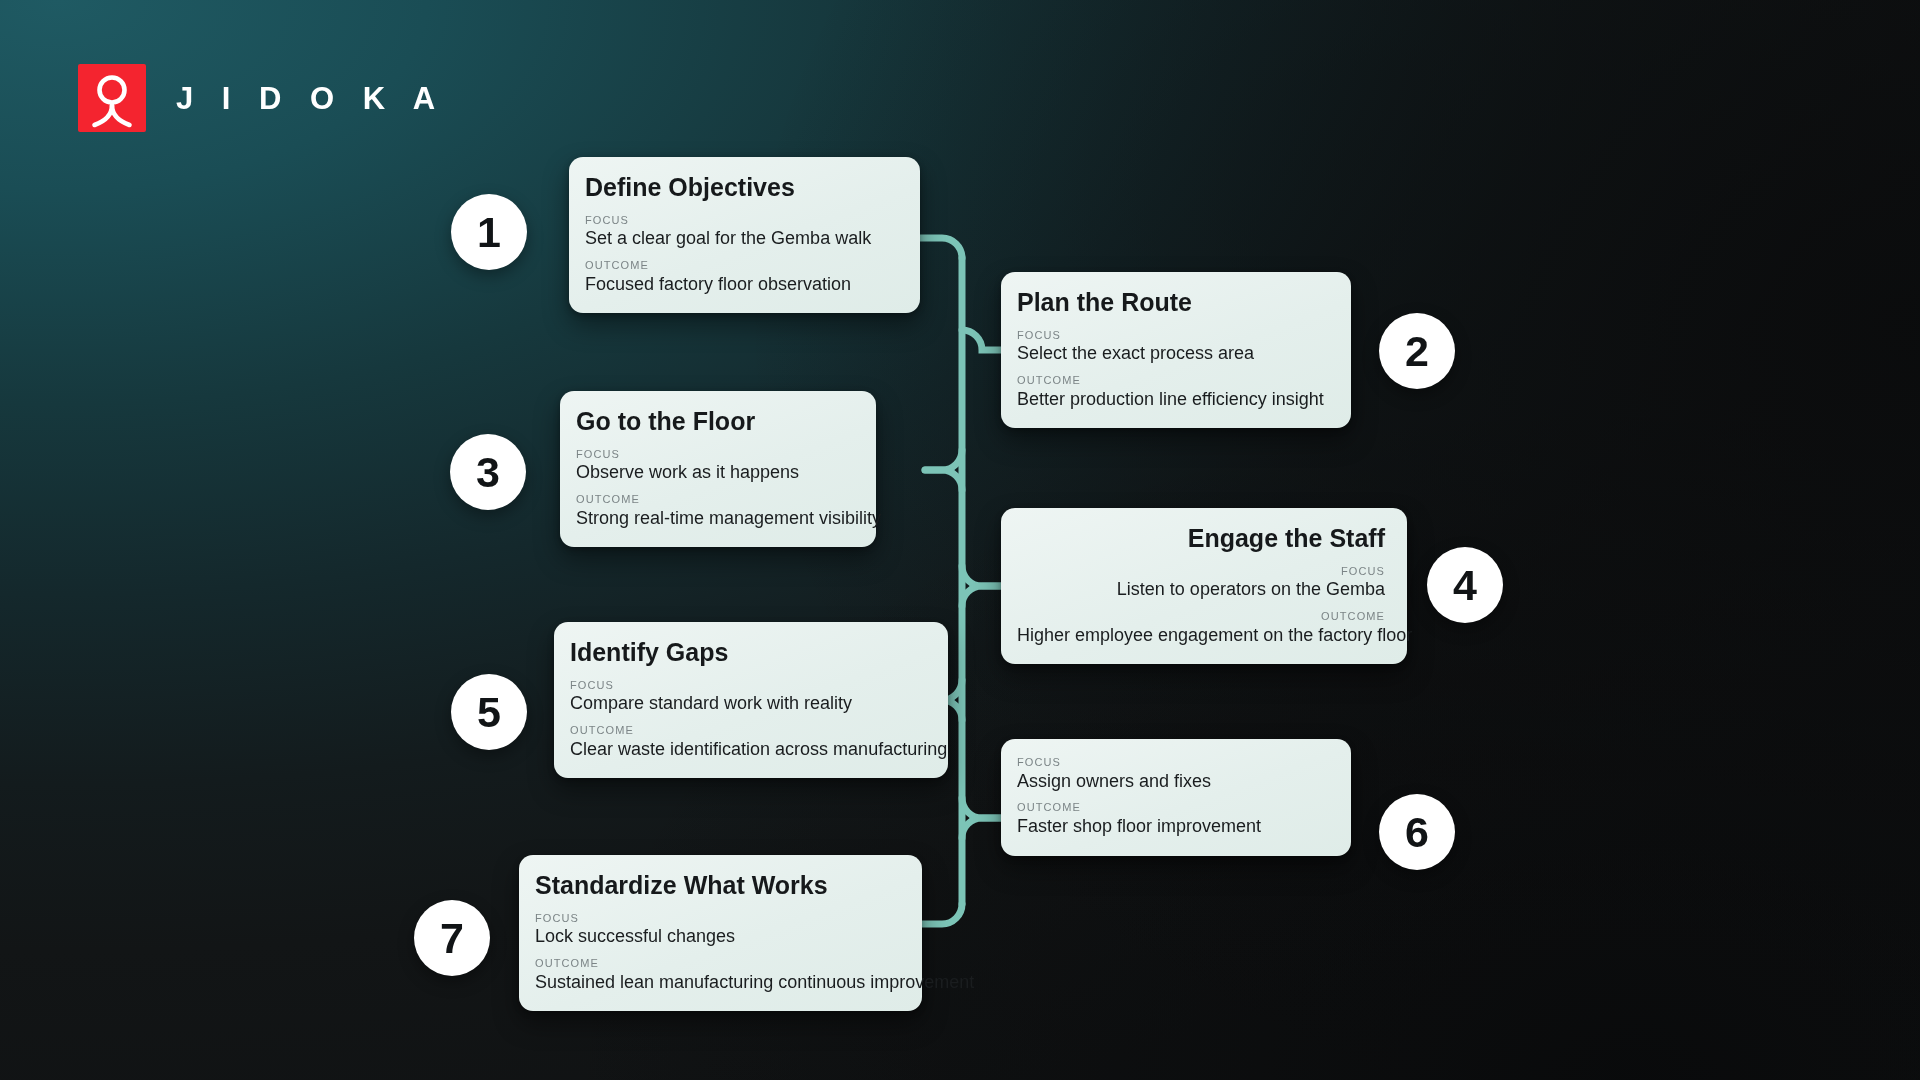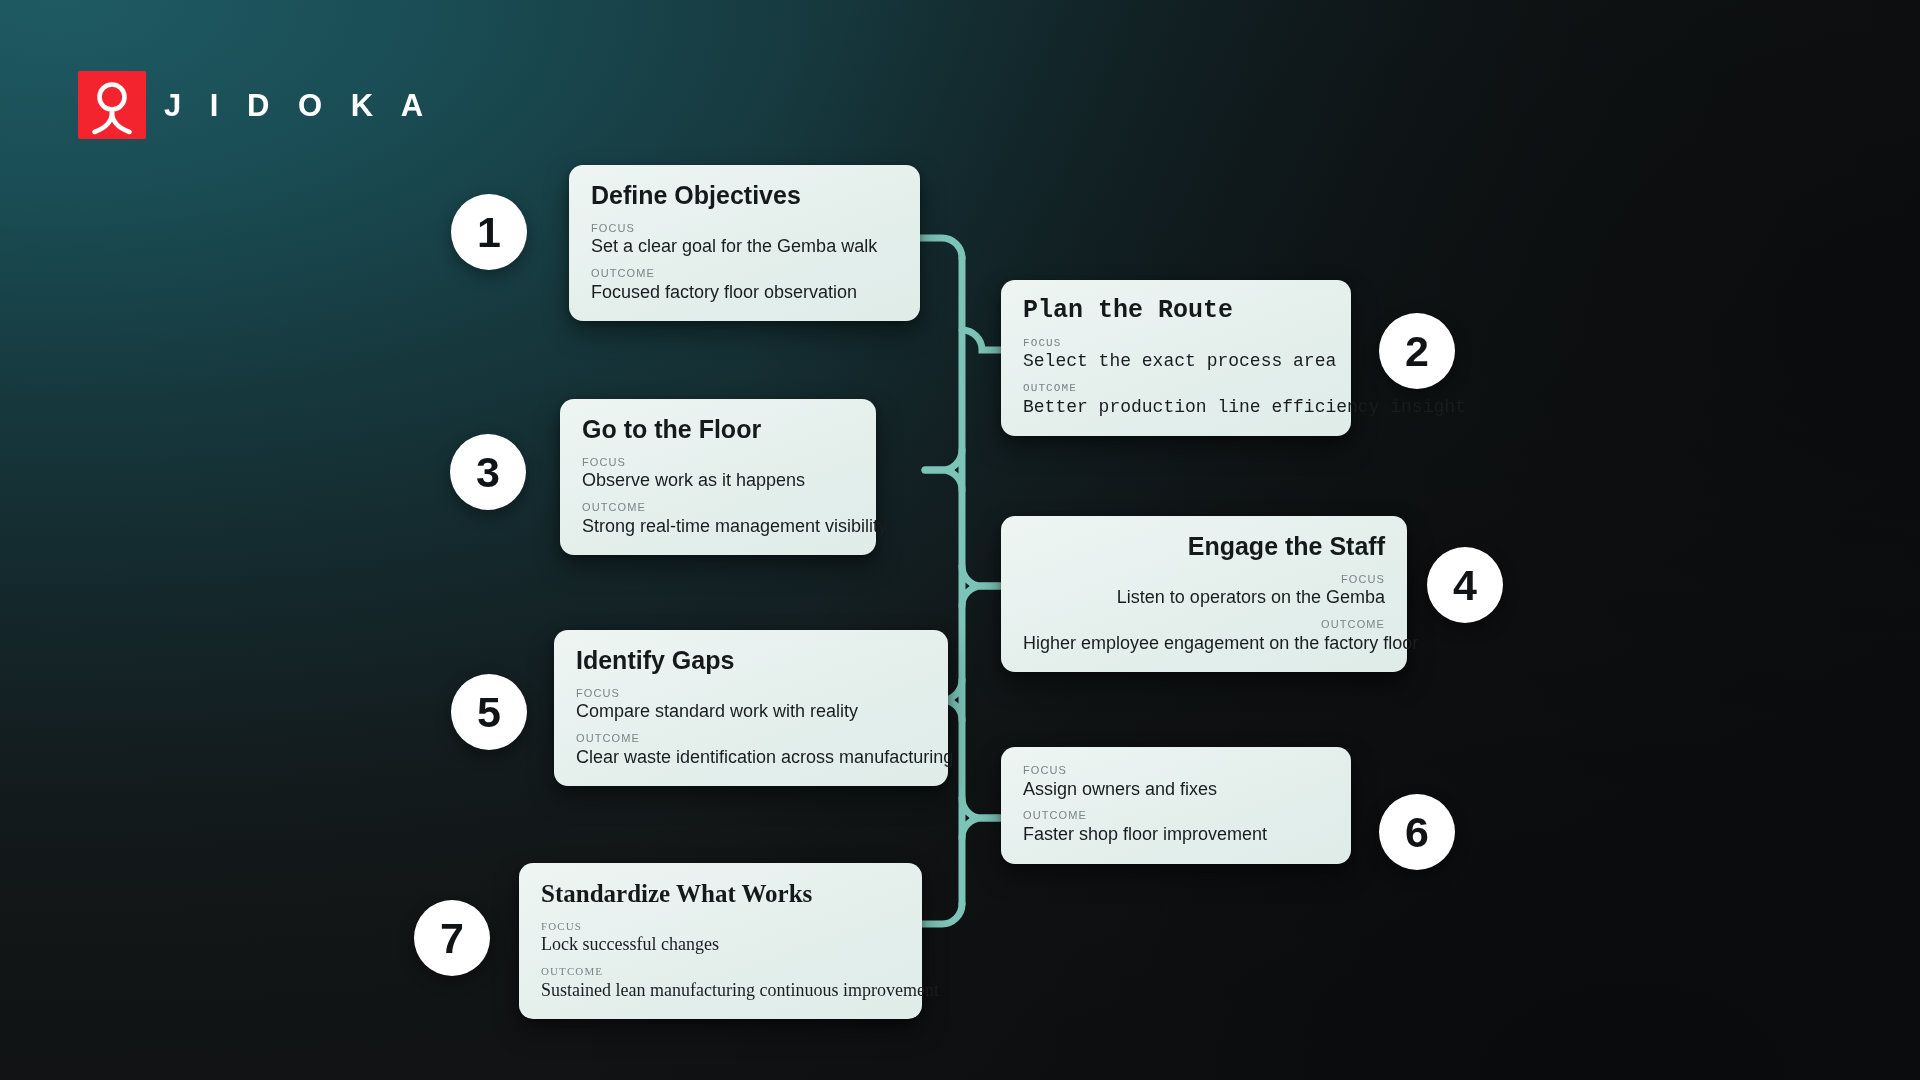--- a/index.html
+++ b/index.html
@@ -20,44 +20,43 @@
   #vignette {
     position:absolute; inset:0;
     background:
       radial-gradient(90% 120% at 100% 30%, rgba(10,11,12,.92) 0%, rgba(10,11,12,.55) 35%, rgba(10,11,12,0) 68%),
       radial-gradient(80% 90% at 85% 100%, rgba(8,9,10,.85) 0%, rgba(8,9,10,0) 70%);
     pointer-events:none;
   }
 
   
   #brand {
-    position:absolute; left:78px; top:71px;
-    display:flex; align-items:center; gap:18px;
+    position:absolute; left:78px; top:64px;
+    display:flex; align-items:center; gap:30px;
   }
   #logo-mark {
     width:68px; height:68px; background:#f4242f; border-radius:2px;
     position:relative; flex:0 0 auto;
   }
   #logo-mark svg { position:absolute; left:0; top:0; }
   #brand-name {
     color:#ffffff; font-size:31px; font-weight:700;
     letter-spacing:10px; line-height:1;
   }
 
   
   #connector { position:absolute; left:0; top:0; width:1920px; height:1080px; pointer-events:none; }
 
   
   .card {
     position:absolute;
     background:linear-gradient(160deg,#eef5f3 0%, #e4efec 55%, #dfece8 100%);
     border-radius:14px;
     box-shadow:0 12px 26px rgba(0,0,0,.42), 0 2px 6px rgba(0,0,0,.30);
-    padding:17px 22px 18px 22px;
-    margin-top:8px;
+    padding:17px 22px 18px 16px;
   }
   .card-title {
     font-size:25px; font-weight:700; color:#16191b;
     line-height:1.1; margin-bottom:12px; white-space:nowrap;
   }
   .kv { margin-bottom:9px; }
   .kv:last-child { margin-bottom:0; }
   .kv-label {
     font-size:11px; color:#7b8486; letter-spacing:1.1px;
     line-height:1.25; font-weight:400;
@@ -129,21 +128,21 @@
     </div>
     <div class="kv">
       <div class="kv-label">OUTCOME</div>
       <div class="kv-value">Focused factory floor observation</div>
     </div>
   </div>
   <div class="badge" style="left:451px; top:194px;">
     <span>1</span>
   </div>
 
-  <div class="card" style="left:1001px; top:272px; width:350px;font-family:Liberation Mono, monospace;">
+  <div class="card" style="left:1001px; top:272px; width:350px;">
     <div class="card-title">Plan the Route</div>
     <div class="kv">
       <div class="kv-label">FOCUS</div>
       <div class="kv-value">Select the exact process area</div>
     </div>
     <div class="kv">
       <div class="kv-label">OUTCOME</div>
       <div class="kv-value">Better production line efficiency insight</div>
     </div>
   </div>
@@ -203,21 +202,21 @@
     </div>
     <div class="kv">
       <div class="kv-label">OUTCOME</div>
       <div class="kv-value">Faster shop floor improvement</div>
     </div>
   </div>
   <div class="badge" style="left:1379px; top:794px;">
     <span>6</span>
   </div>
 
-  <div class="card" style="left:519px; top:855px; width:403px;font-family:Liberation Serif, serif;">
+  <div class="card" style="left:519px; top:855px; width:403px;">
     <div class="card-title">Standardize What Works</div>
     <div class="kv">
       <div class="kv-label">FOCUS</div>
       <div class="kv-value">Lock successful changes</div>
     </div>
     <div class="kv">
       <div class="kv-label">OUTCOME</div>
       <div class="kv-value">Sustained lean manufacturing continuous improvement</div>
     </div>
   </div>

